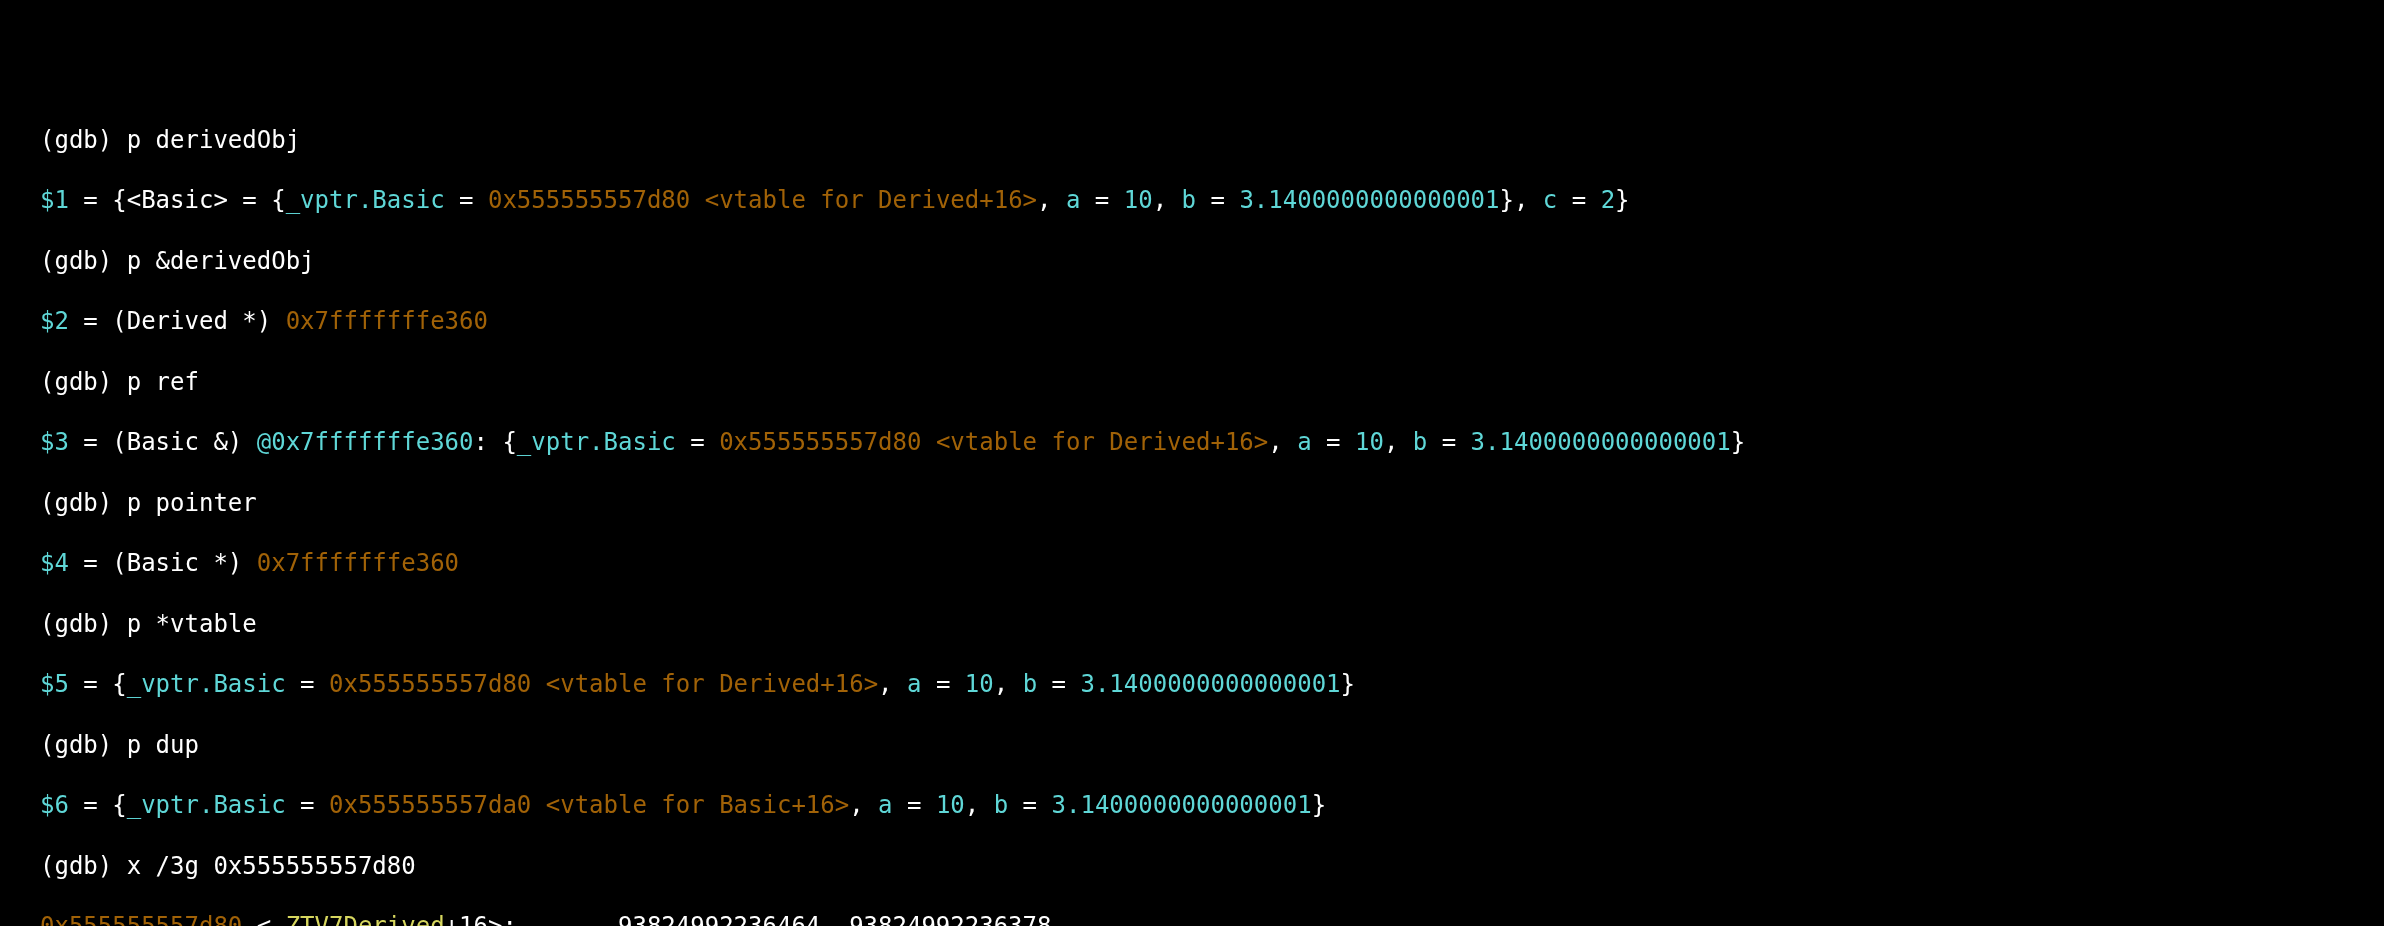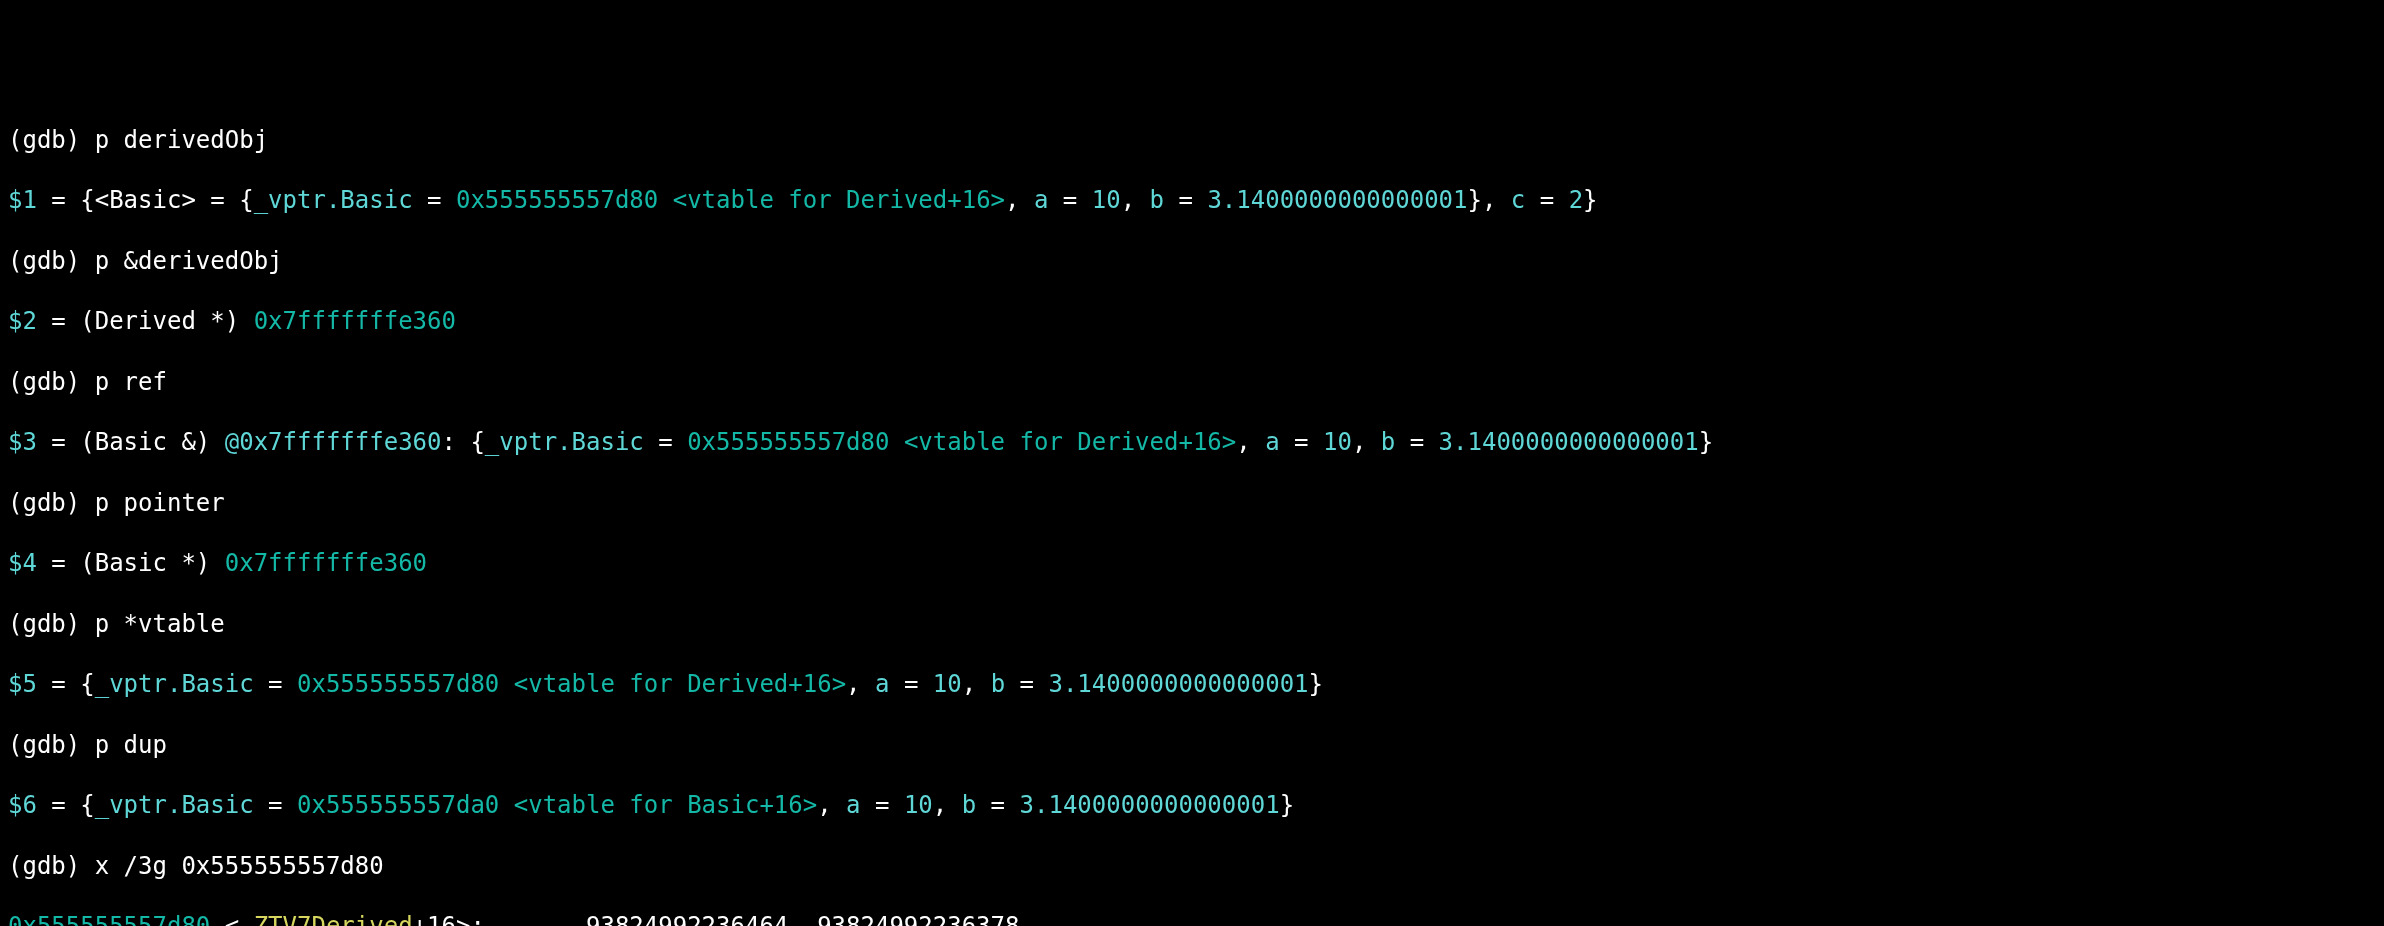--- a/index.html
+++ b/index.html
@@ -6,23 +6,23 @@
     margin: 0;
     padding: 4px 8px;
     background: #000000;
     color: #ffffff;
     font-family: "Menlo", "Consolas", "DejaVu Sans Mono", monospace;
     font-size: 24px;
     line-height: 1.26;
     white-space: pre;
   }
   .c-teal   { color: #5fd7d7; } 
-  .c-blue   { color: #14b8a6; } 
+  .c-blue   { color: #a16207; } 
   .c-yellow { color: #d7d75f; } 
-  .line { display: block; }
+  .line { display: block; margin-left: 32px; }
 </style>
 </head>
 <body>
 
 
 
 <span class="line"><span>(gdb) p derivedObj</span></span>
 <span class="line"><span class="c-teal">$1</span><span> = {&lt;Basic&gt; = {</span><span class="c-teal">_vptr.Basic</span><span> = </span><span class="c-blue">0x555555557d80 &lt;vtable for Derived+16&gt;</span><span>, </span><span class="c-teal">a</span><span> = </span><span class="c-teal">10</span><span>, </span><span class="c-teal">b</span><span> = </span><span class="c-teal">3.1400000000000001</span><span>}, </span><span class="c-teal">c</span><span> = </span><span class="c-teal">2</span><span>}</span></span>
 <span class="line"><span>(gdb) p &amp;derivedObj</span></span>
 <span class="line"><span class="c-teal">$2</span><span> = (Derived *) </span><span class="c-blue">0x7fffffffe360</span></span>

